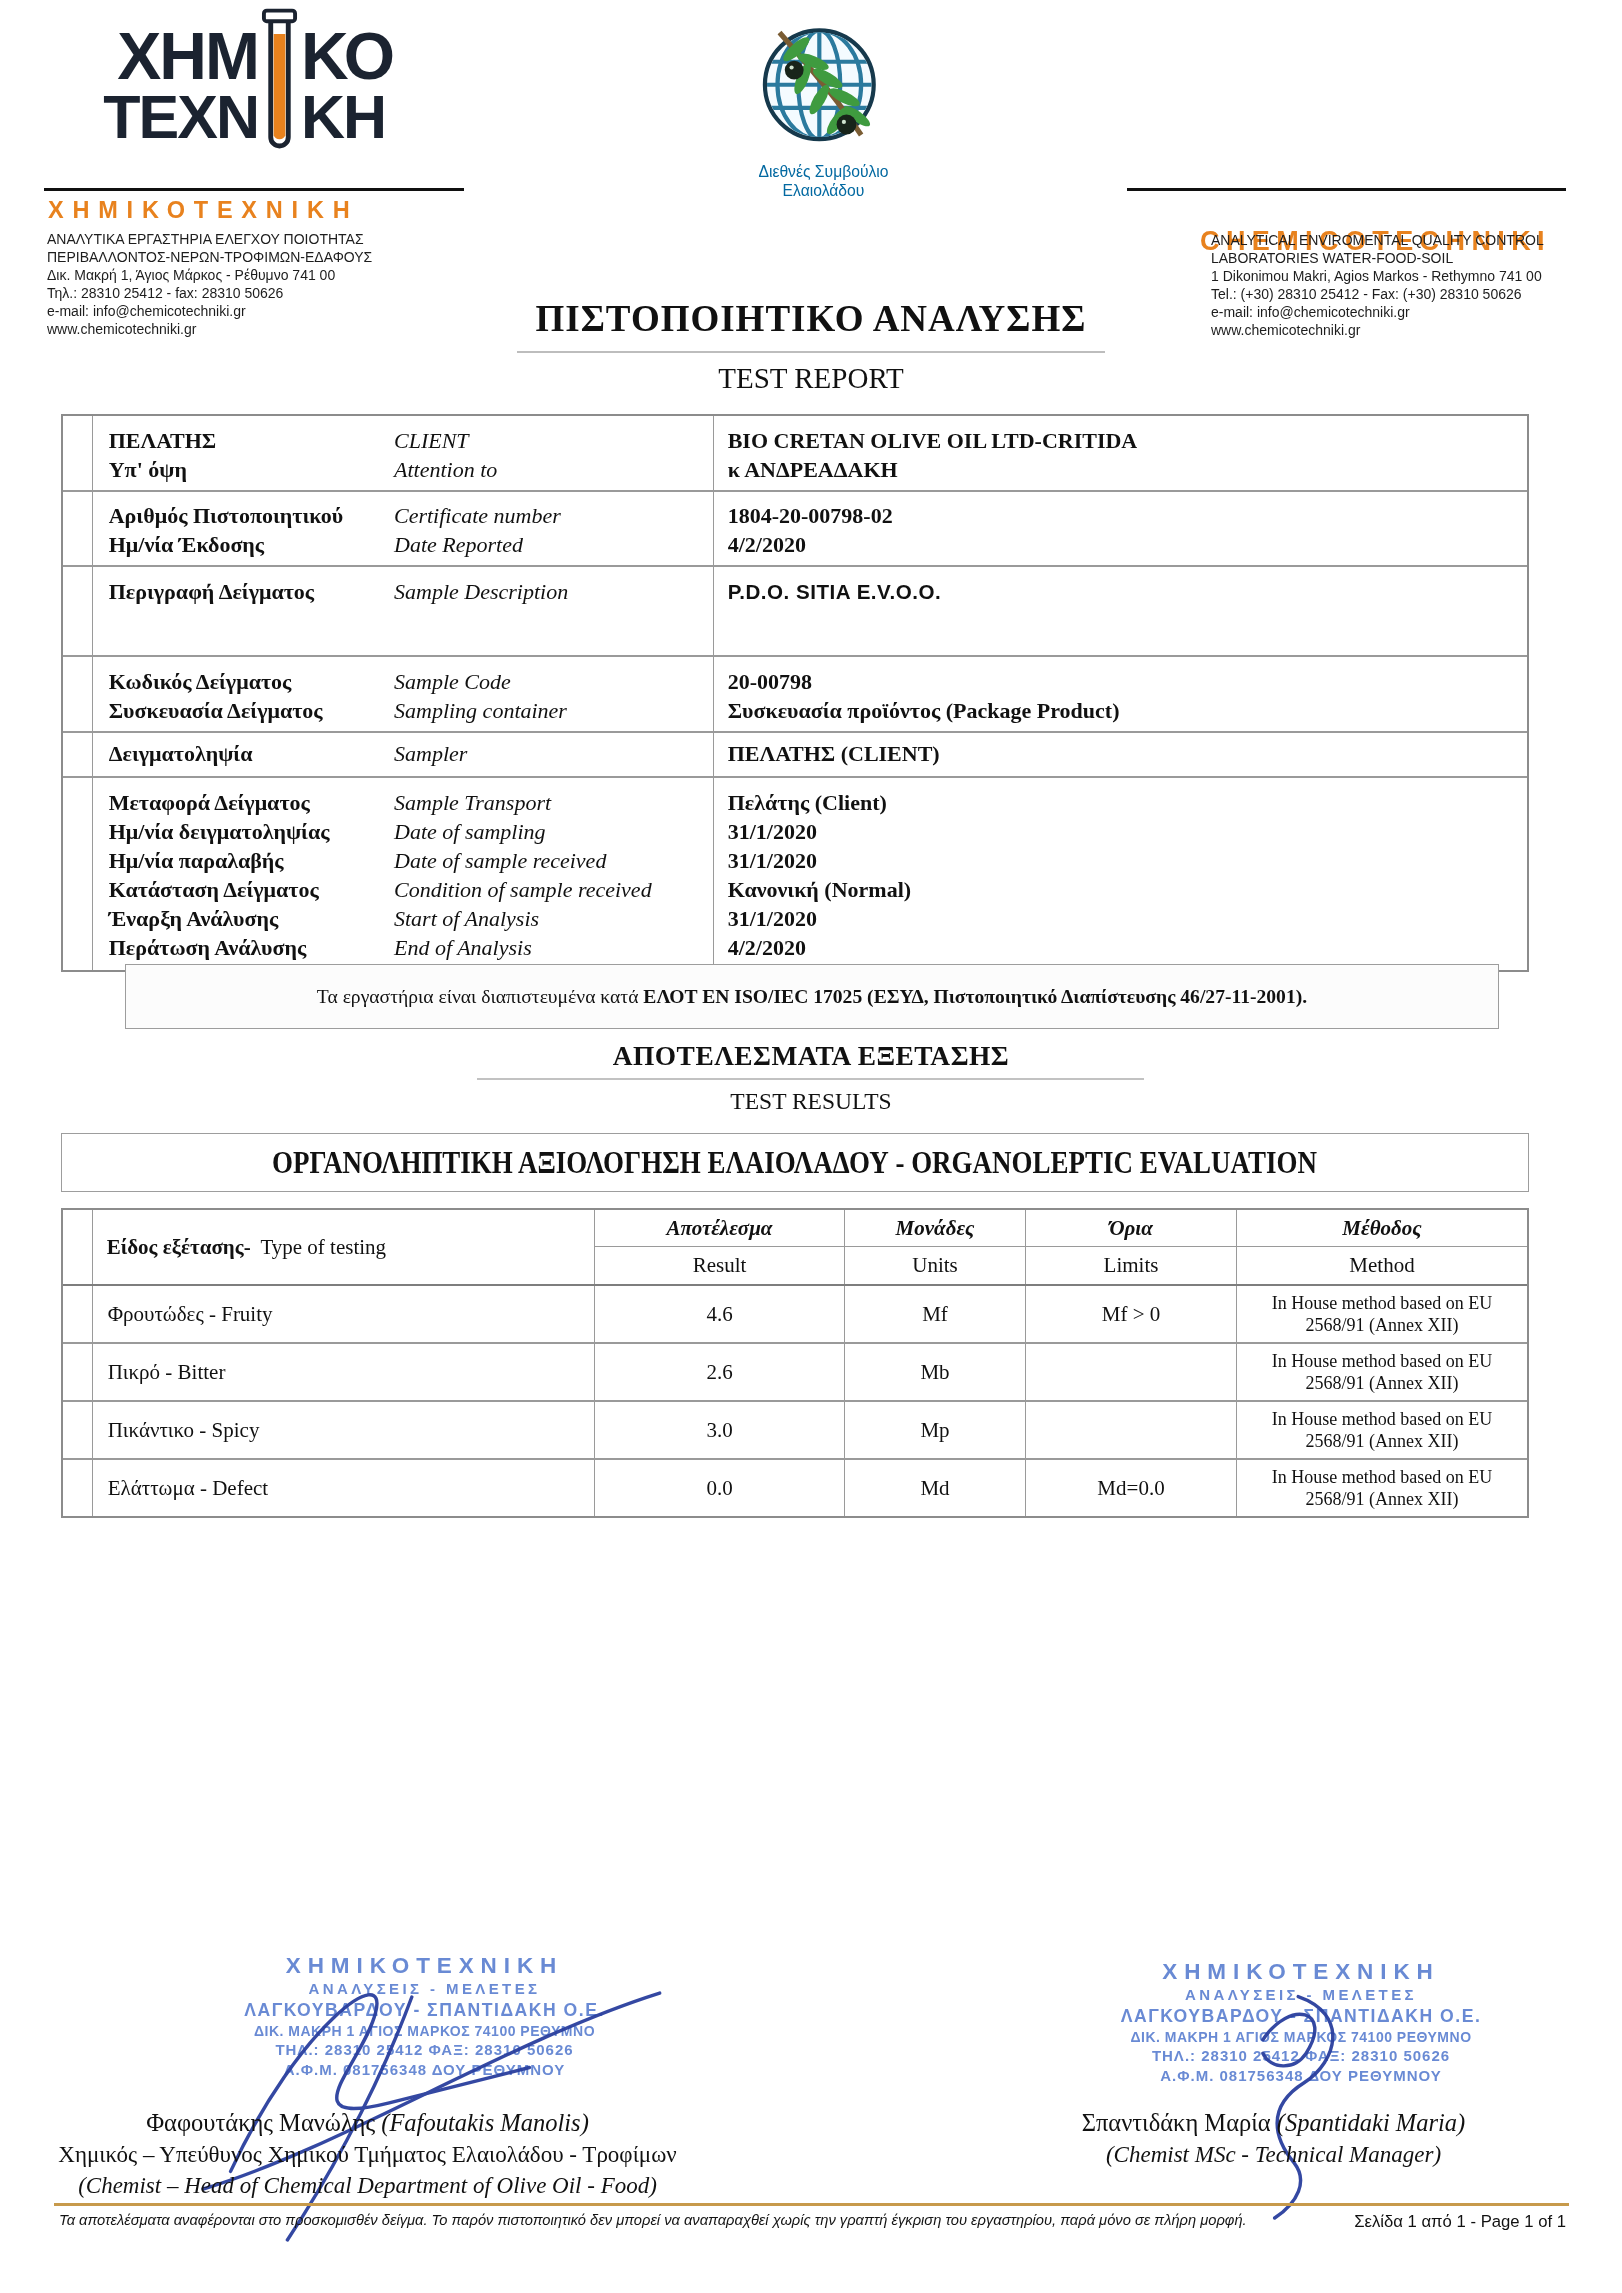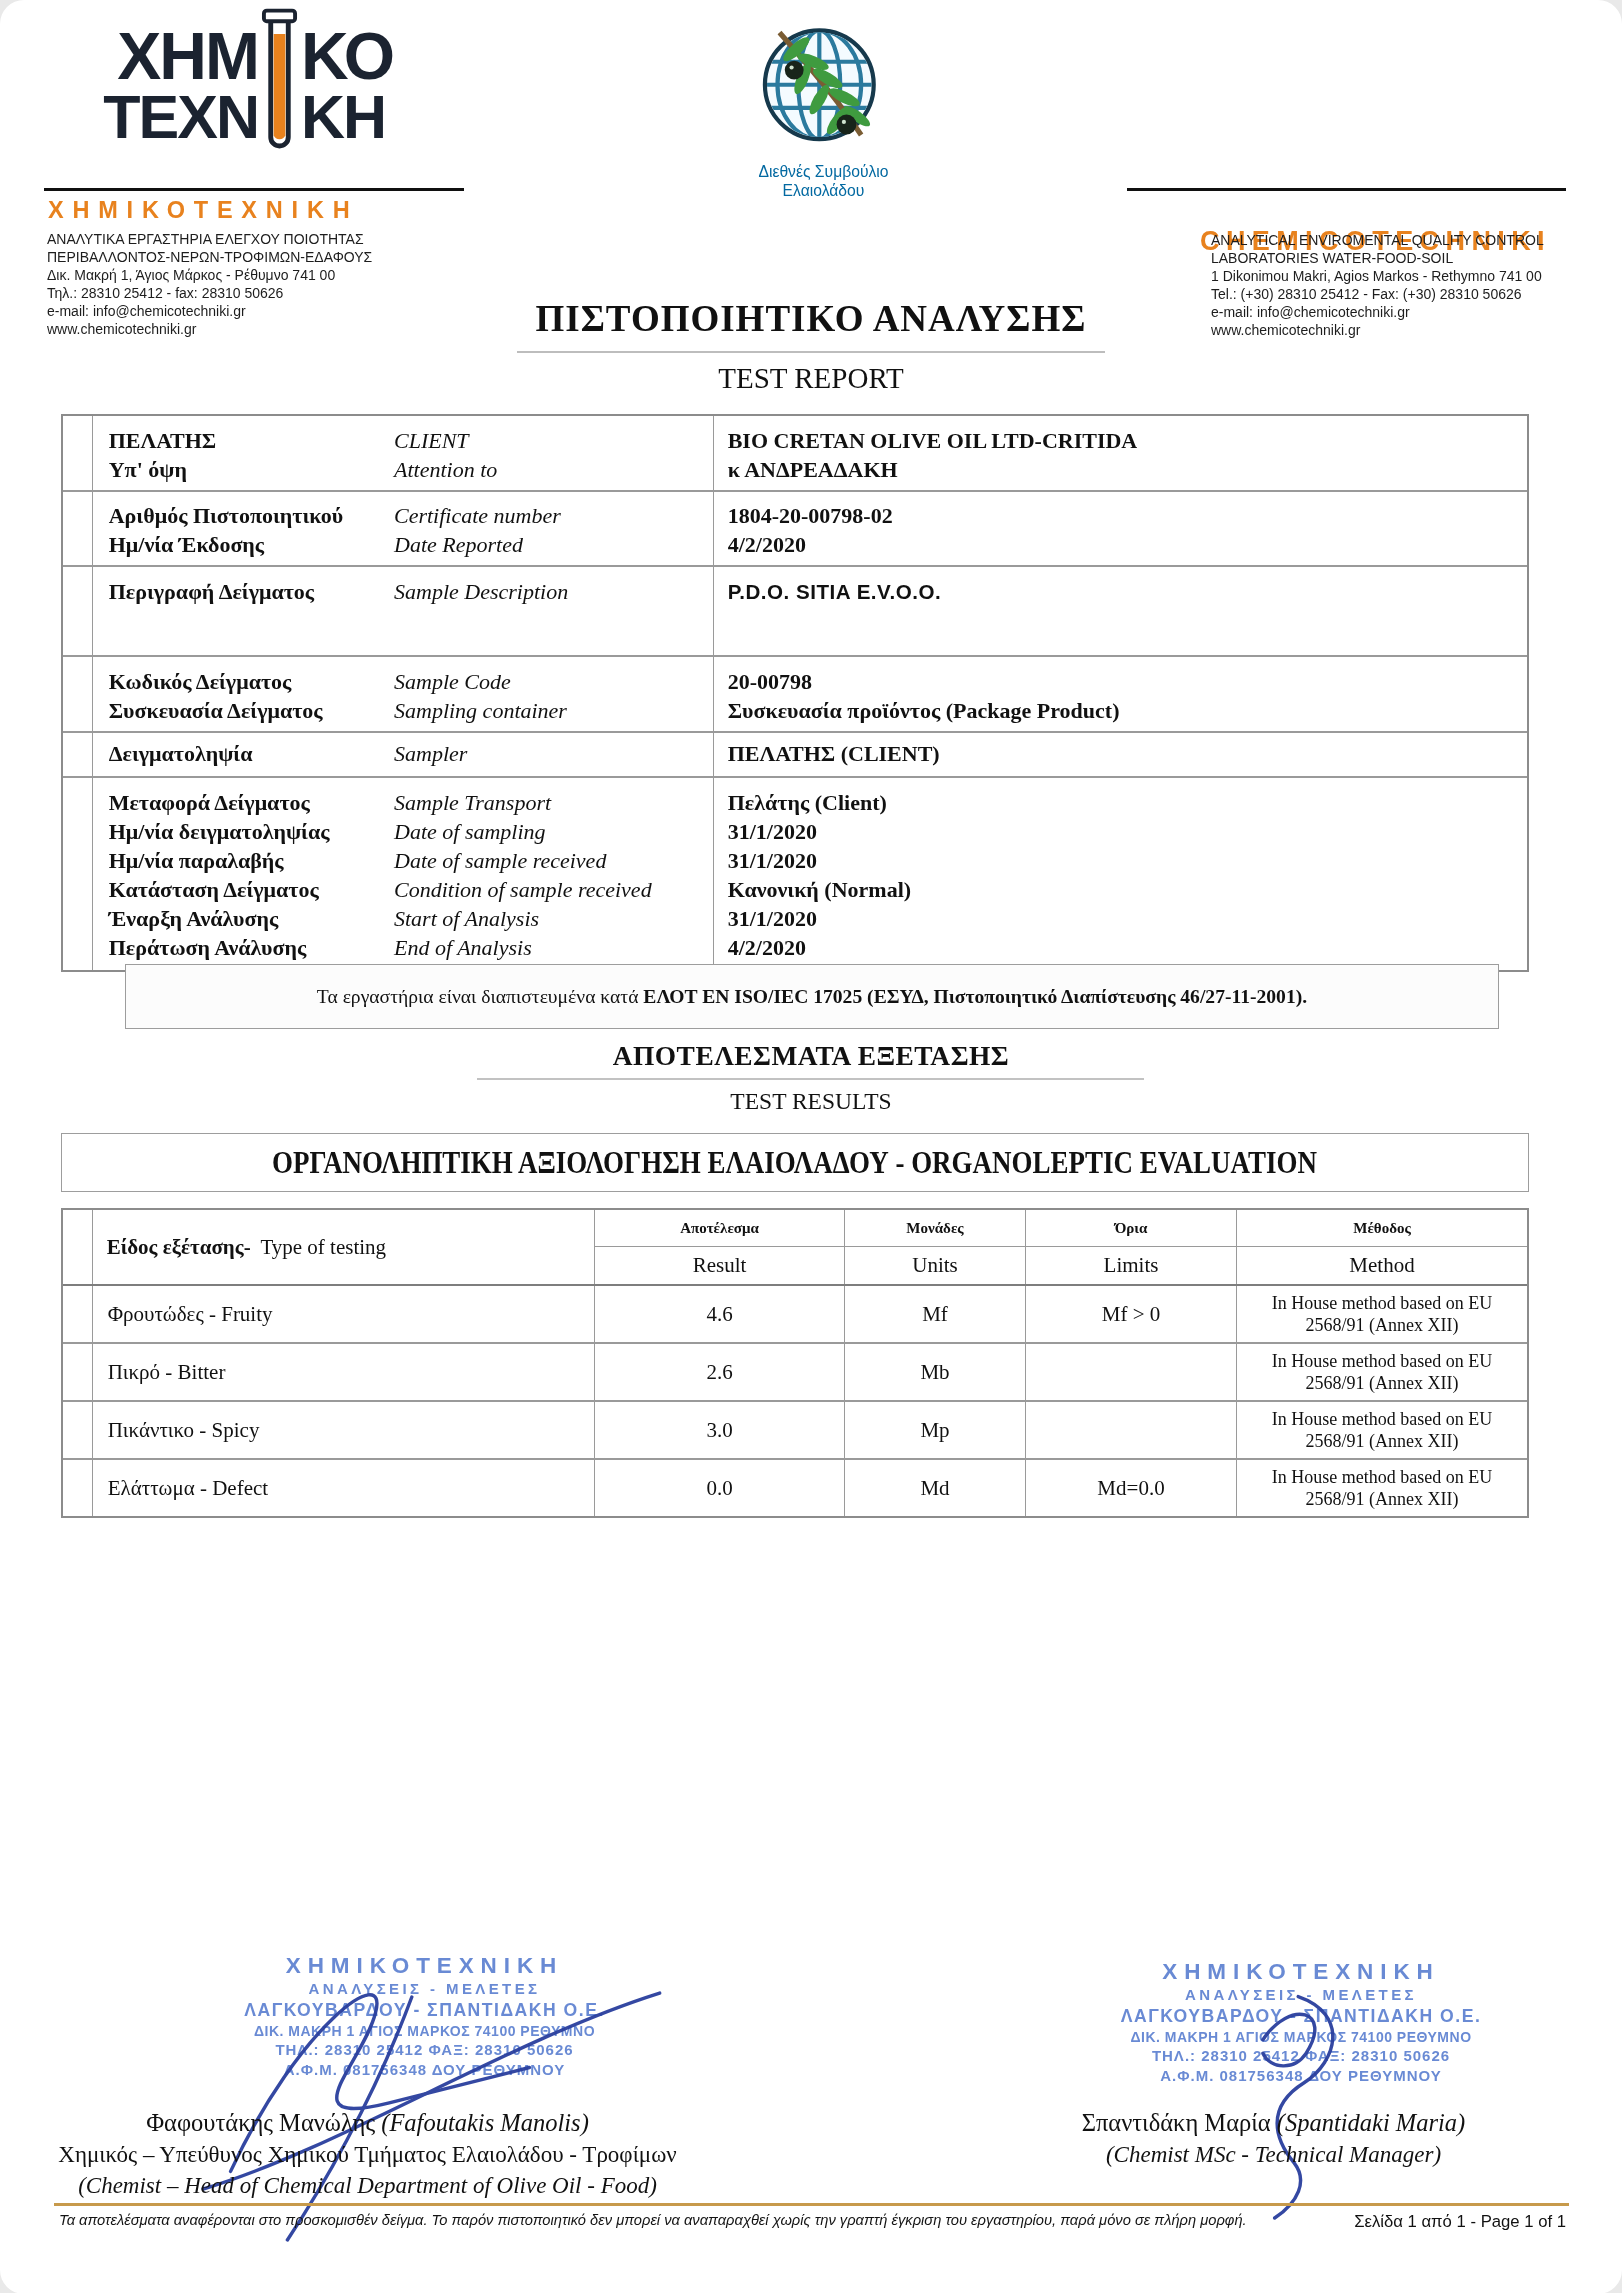--- a/index.html
+++ b/index.html
@@ -1,17 +1,17 @@
 <!DOCTYPE html>
 <html><head>
 <meta charset="utf-8">
 <style>
   html,body{margin:0;padding:0;background:#e9e9e9;}
   .page{position:relative;width:1622px;height:2294px;background:#ffffff;margin:0 auto;
-        font-family:"Liberation Serif",serif;color:#111;overflow:hidden;border-radius:24px;}
+        font-family:"Liberation Serif",serif;color:#111;overflow:hidden;}
 
   
   .hdr-left{position:absolute;left:44px;top:23.5px;width:421px;}
   .logo{position:relative;height:137px;}
   .logo-row{display:grid;grid-template-columns:214px 43px 1fr;align-items:baseline;}
   .logo-txt{font-family:"Liberation Sans",sans-serif;font-weight:900;color:#1b2330;
             letter-spacing:-2px;line-height:0.98;}
   .row1 .logo-txt{font-size:66px;}
   .row2 .logo-txt{font-size:61px;}
   .lt{text-align:right;}
@@ -70,21 +70,21 @@
   
   .res-table{position:absolute;left:61px;top:1208px;width:1468px;border:2px solid #8c8c8c;box-sizing:border-box;}
   .rt-head{display:grid;grid-template-columns:30px 502px 250px 181px 211px 1fr;
            grid-template-rows:37px 37px;border-bottom:2.5px solid #7e7e7e;}
   .h-nar{grid-row:1/3;grid-column:1;border-right:1.5px solid #9a9a9a;}
   .h-type{grid-row:1/3;grid-column:2;border-right:1.5px solid #9a9a9a;display:flex;
           align-items:center;padding-left:13.7px;font-size:21px;}
   .h-type .tgr{font-weight:700;}
   .h-type .ten{margin-left:9.8px;}
   .h-gr{grid-row:1;display:flex;align-items:center;justify-content:center;
-        font-weight:700;font-size:15px;border-bottom:1.5px solid #9a9a9a;border-right:1.5px solid #9a9a9a;}
+        font-weight:700;font-size:21px;border-bottom:1.5px solid #9a9a9a;border-right:1.5px solid #9a9a9a;font-style:italic;}
   .h-en{grid-row:2;display:flex;align-items:center;justify-content:center;
         font-size:21px;border-right:1.5px solid #9a9a9a;}
   .noR{border-right:none !important;}
   .rt-row{display:grid;grid-template-columns:30px 502px 250px 181px 211px 1fr;min-height:56px;
           border-bottom:2px solid #9a9a9a;}
   .rt-row:last-child{border-bottom:none;}
   .d-nar{border-right:1.5px solid #9a9a9a;}
   .d-test{border-right:1.5px solid #9a9a9a;display:flex;align-items:center;padding-left:14.7px;font-size:21px;}
   .d-mid{border-right:1.5px solid #9a9a9a;display:flex;align-items:center;justify-content:center;font-size:21px;}
   .d-meth{display:flex;align-items:center;justify-content:center;text-align:center;

